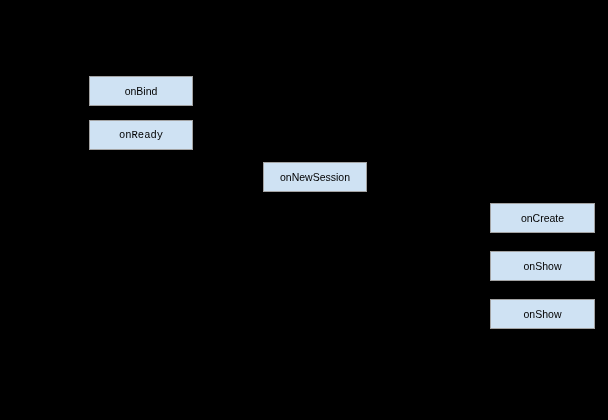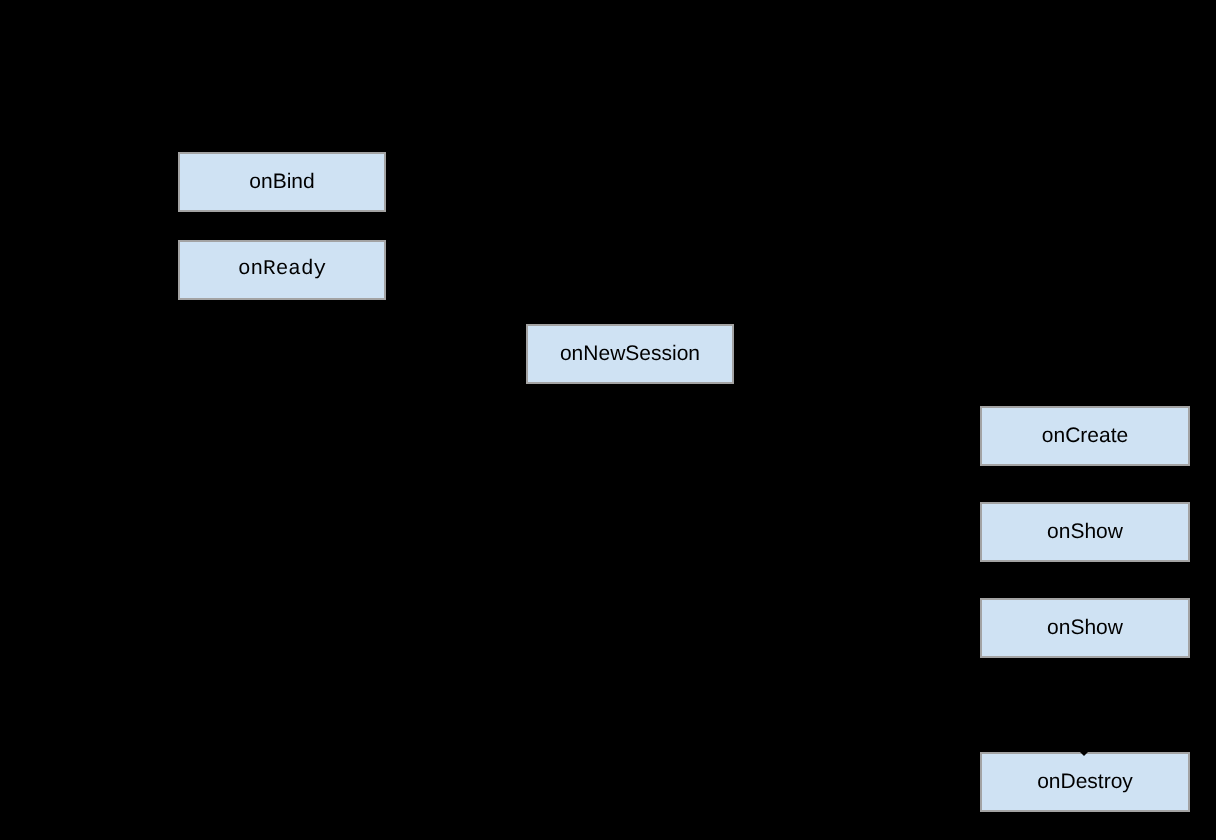--- a/index.html
+++ b/index.html
@@ -49,19 +49,18 @@
 
   <div class="node" style="left: 263px; top: 162px; width: 104px; height: 30px;">onNewSession</div>
 
   <div class="node" style="left: 490px; top: 203px; width: 105px; height: 30px;">onCreate</div>
 
   <div class="node" style="left: 490px; top: 251px; width: 105px; height: 30px;">onShow</div>
 
   <div class="node" style="left: 490px; top: 299px; width: 105px; height: 30px;">onShow</div>
 
 
-  <div class="node" style="left: 490px; top: 376px; width: 105px; height: 30px;">onDestroy</div>
 
   <div class="arrow-notch" style="left:138px; top:375px;"></div>
 
   <div class="arrow-notch" style="left:539px; top:375px;"></div>
 
 </div>
 
 </body></html>

